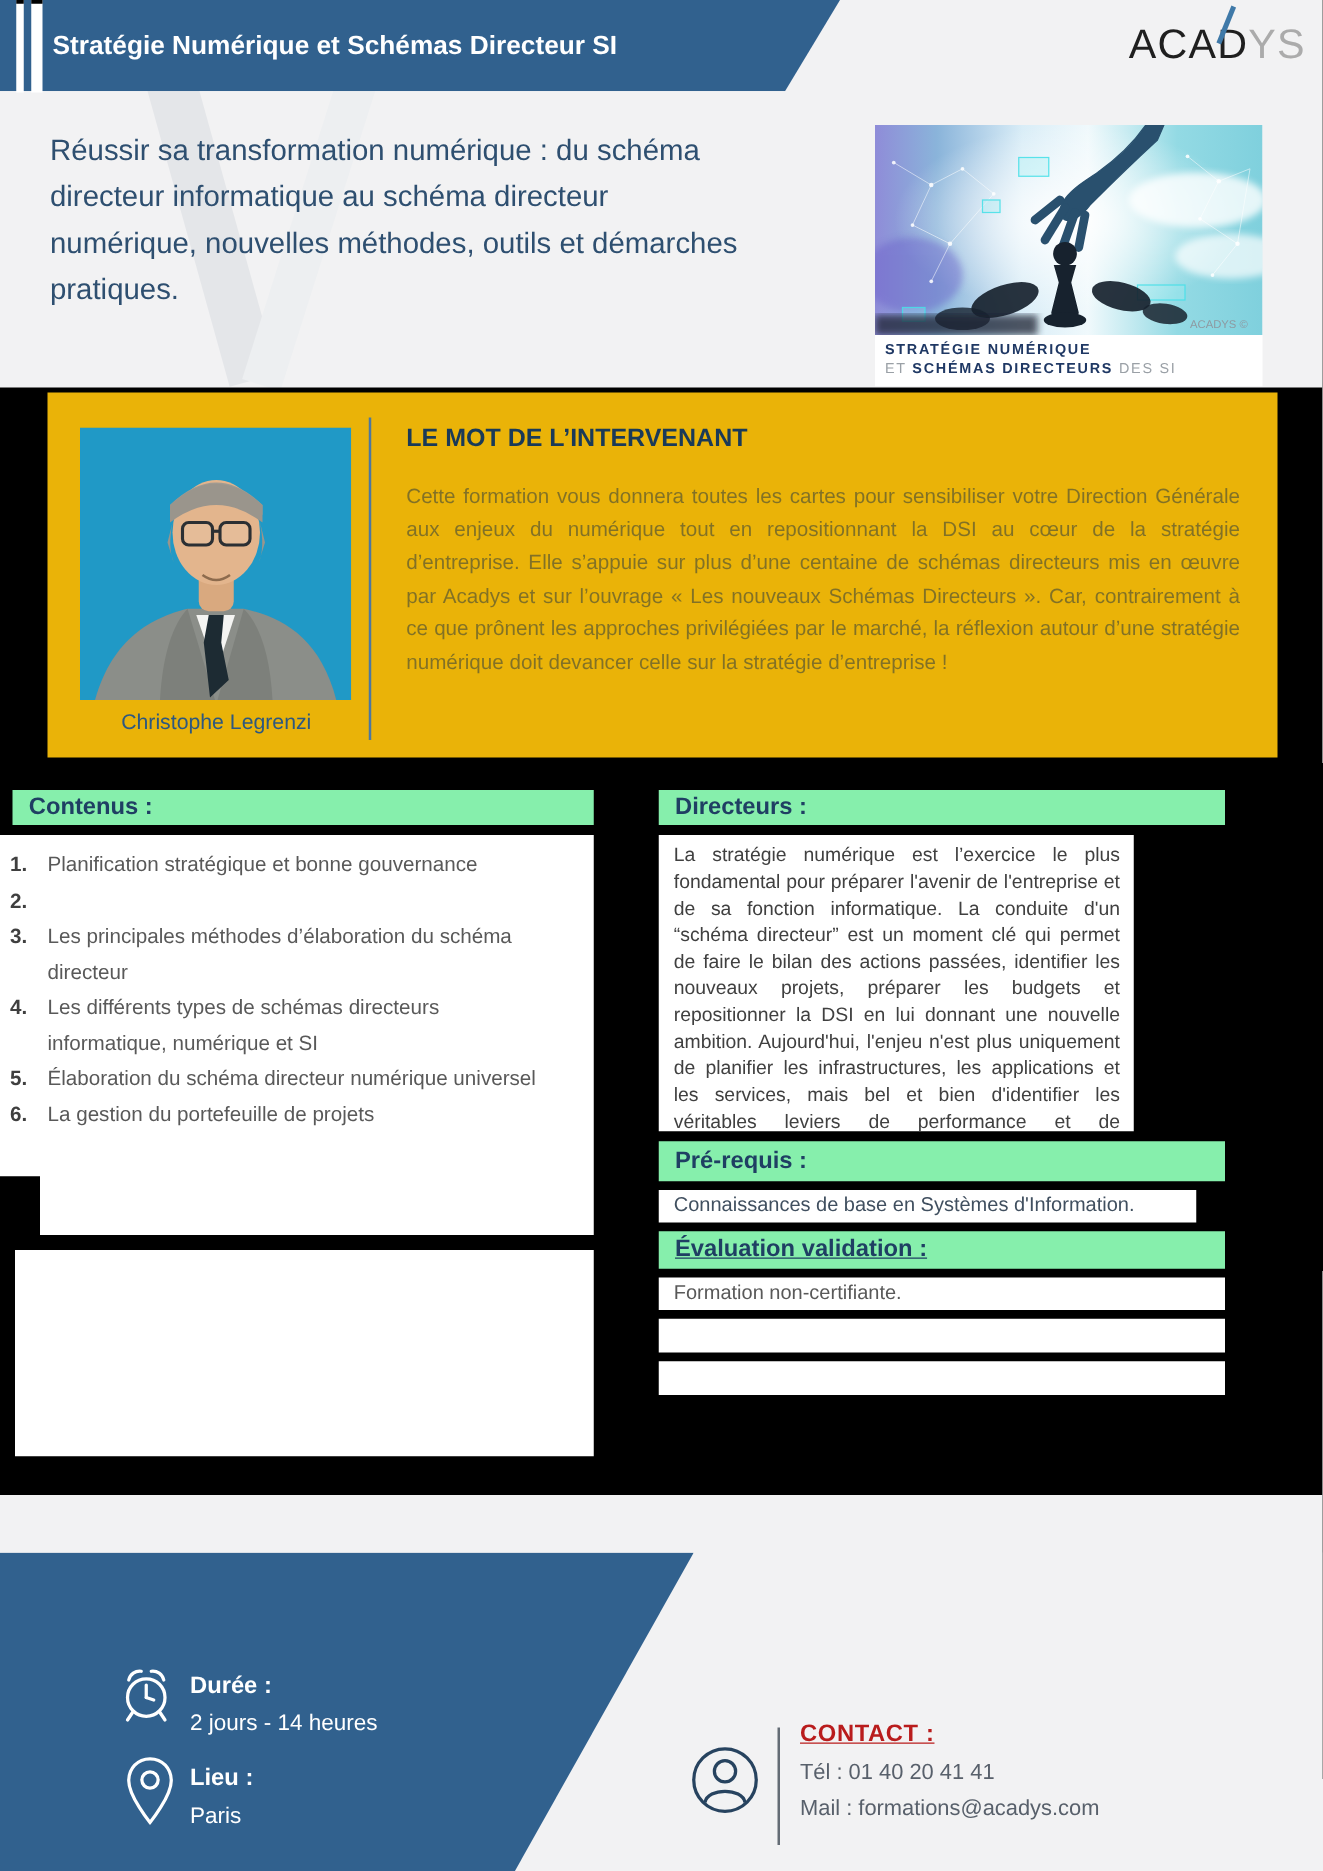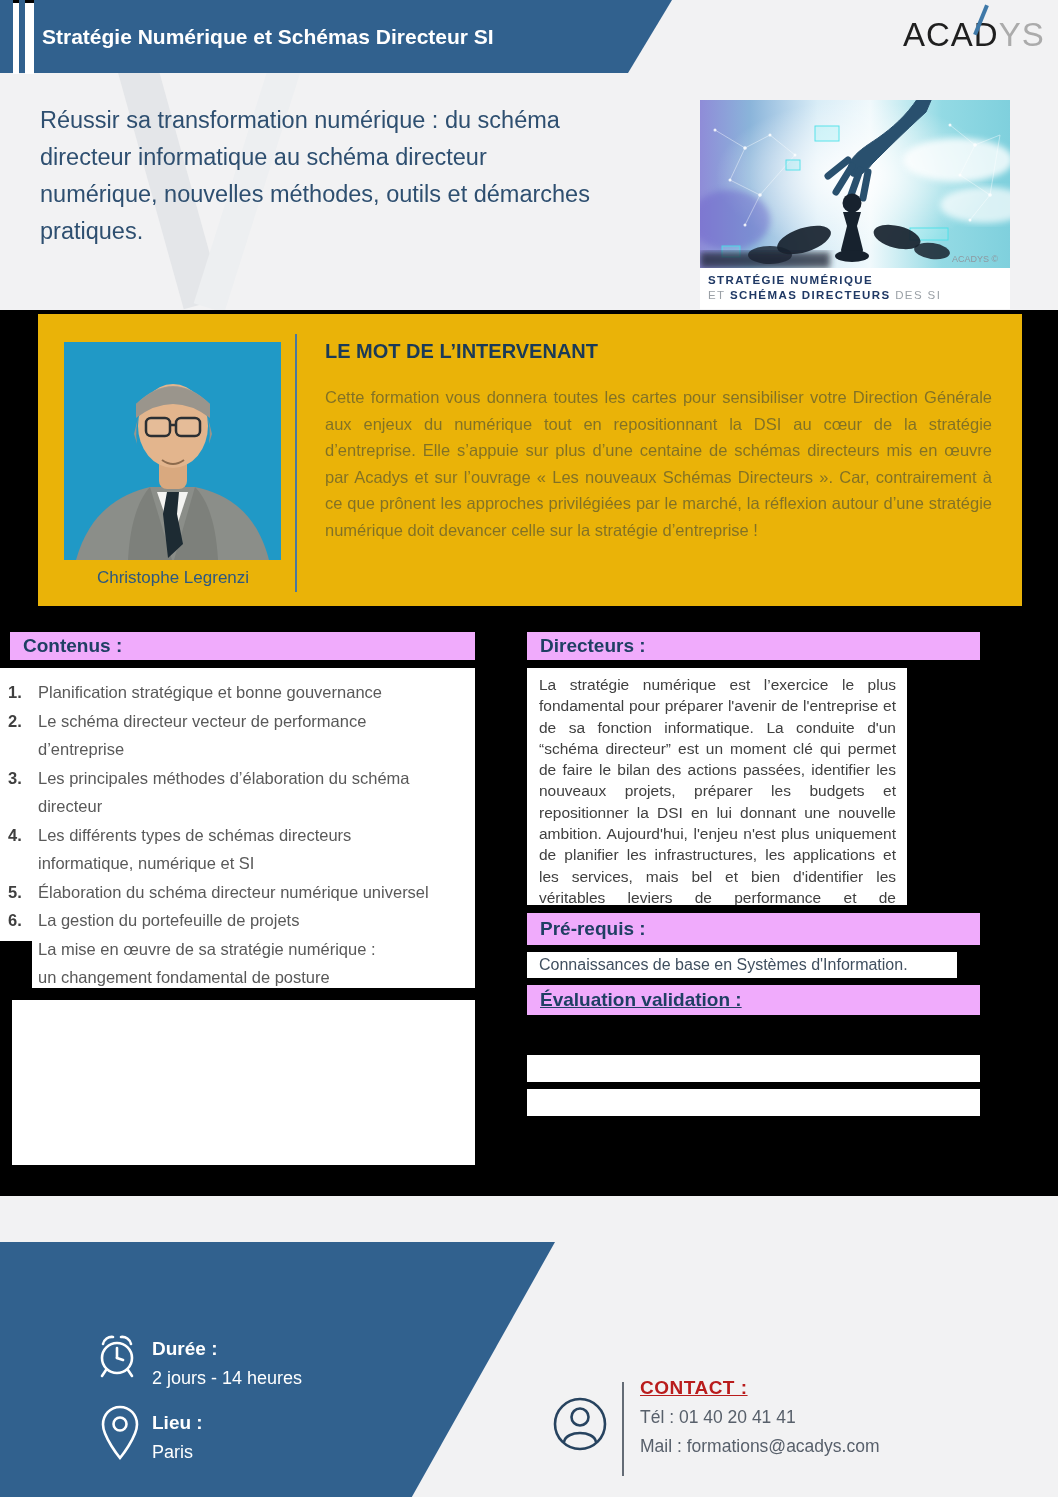--- a/index.html
+++ b/index.html
@@ -32,21 +32,21 @@
 
   .mot-box{position:absolute;left:38px;top:4px;width:984px;height:292px;background:#eab308;}
   .photo{position:absolute;left:26px;top:28px;width:217px;height:218px;}
   .photo-caption{position:absolute;left:10px;top:254px;width:250px;text-align:center;
           font-size:17px;color:#2d5880;}
   .mot-divider{position:absolute;left:257px;top:20px;width:2px;height:258px;background:#4b78a0;}
   .mot-title{position:absolute;left:287px;top:26px;font-size:20px;font-weight:bold;color:#1a3a58;}
   .mot-para{position:absolute;left:287px;top:70px;width:667px;font-size:16.5px;line-height:26.5px;
           text-align:justify;color:rgba(25,47,68,0.5);}
 
-  .hdr-box{position:absolute;background:#f0abfc;font-weight:bold;color:#1F3F63;font-size:19px;
+  .hdr-box{position:absolute;background:#86efac;font-weight:bold;color:#1F3F63;font-size:19px;
           padding-left:13px;box-sizing:border-box;}
   .white-box{position:absolute;background:#fff;box-sizing:border-box;}
 
   .contents-hdr{left:10px;top:322px;width:465px;height:28px;line-height:28px;}
   .contents-box{left:0;top:358px;width:475px;height:320px;padding:10px 5px 0 8px;}
   .notch{position:absolute;left:0;top:631px;width:32px;height:47px;background:#000;}
   .list-item{display:flex;font-size:16.5px;line-height:28.5px;color:#595959;}
   .list-item .num{width:30px;flex:none;font-weight:bold;color:#3f3f3f;}
   .list-item .txt{white-space:pre-line;}
   .empty-L{left:12px;top:690px;width:463px;height:165px;}
@@ -210,55 +210,49 @@
     </div>
 
     <div class="hdr-box contents-hdr">Contenus :</div>
     <div class="white-box contents-box">
       <div class="list-item">
           <span class="num">1.</span>
           <span class="txt">Planification stratégique et bonne gouvernance</span>
         </div>
       <div class="list-item">
           <span class="num">2.</span>
-          <span class="txt">Le schéma directeur vecteur de performance
-d’entreprise</span>
         </div>
       <div class="list-item">
           <span class="num">3.</span>
           <span class="txt">Les principales méthodes d’élaboration du schéma
 directeur</span>
         </div>
       <div class="list-item">
           <span class="num">4.</span>
           <span class="txt">Les différents types de schémas directeurs
 informatique, numérique et SI</span>
         </div>
       <div class="list-item">
           <span class="num">5.</span>
           <span class="txt">Élaboration du schéma directeur numérique universel</span>
         </div>
       <div class="list-item">
           <span class="num">6.</span>
           <span class="txt">La gestion du portefeuille de projets</span>
-        </div>
-      <div class="list-item">
-          <span class="num">7.</span>
-          <span class="txt">La mise en œuvre de sa stratégie numérique :
-un changement fondamental de posture</span>
         </div>
     </div>
     <div class="notch"></div>
     <div class="white-box empty-L"></div>
 
     <div class="hdr-box obj-hdr">Directeurs :</div>
     <div class="white-box obj-box">La stratégie numérique est l’exercice le plus fondamental pour préparer l'avenir de l'entreprise et de sa fonction informatique. La conduite d'un “schéma directeur” est un moment clé qui permet de faire le bilan des actions passées, identifier les nouveaux projets, préparer les budgets et repositionner la DSI en lui donnant une nouvelle ambition. Aujourd'hui, l'enjeu n'est plus uniquement de planifier les infrastructures, les applications et les services, mais bel et bien d'identifier les véritables leviers de performance et de modernisation de son organisation afin de créer l'entreprise numérique de demain.</div>
     <div class="hdr-box prereq-hdr">Pré-requis :</div>
     <div class="white-box prereq-box">Connaissances de base en Systèmes d'Information.</div>
     <div class="hdr-box eval-hdr">Évaluation validation :</div>
+    <div class="white-box eval-box">Formation non-certifiante.</div>
     <div class="white-box empty-R1"></div>
     <div class="white-box empty-R2"></div>
   </div>
 
   <div class="footer">
     <div class="footer-blue"></div>
 
     <svg class="f-icon" style="left:92px;top:88px;" width="50" height="52" viewBox="0 0 50 52">
       <g stroke="#ffffff" stroke-width="2.6" fill="none" stroke-linecap="round">
         <circle cx="25" cy="28" r="15"></circle>

